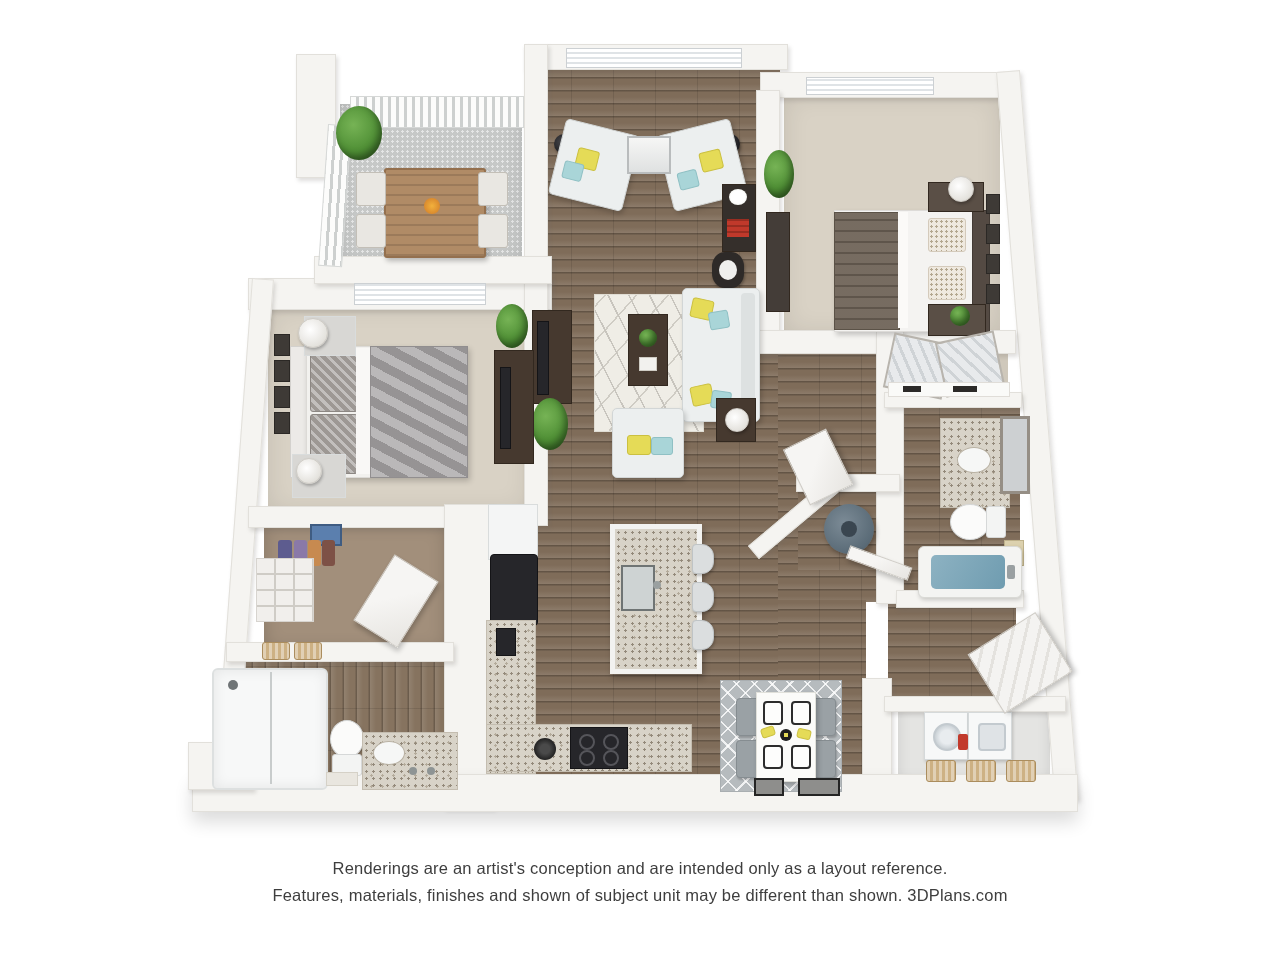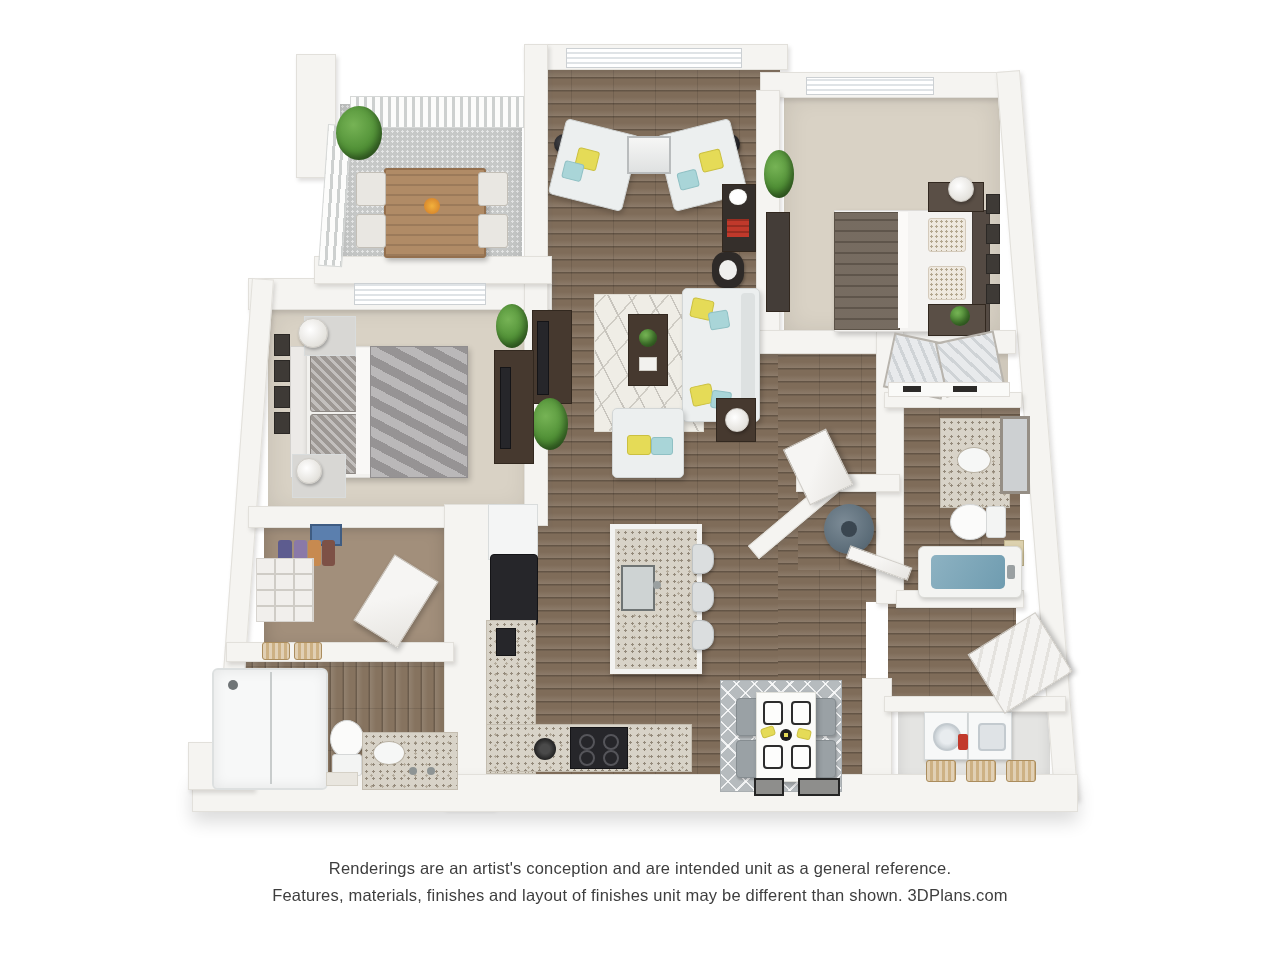--- a/index.html
+++ b/index.html
@@ -304,17 +304,17 @@
   <div class="f appliance" style="left:968px;top:712px;width:42px;height:46px;">
     <span class="f" style="left:9px;top:10px;width:24px;height:24px;border-radius:4px;background:#dfe3e6;border:2px solid #c3cacf;"></span>
   </div>
   <div class="f" style="left:958px;top:734px;width:10px;height:16px;background:#c23a2c;border-radius:2px;"></div>
   <div class="f basket" style="left:926px;top:760px;width:28px;height:20px;"></div>
   <div class="f basket" style="left:966px;top:760px;width:28px;height:20px;"></div>
   <div class="f basket" style="left:1006px;top:760px;width:28px;height:20px;"></div>
   <div class="f door" style="left:980px;top:628px;width:78px;height:68px;transform:rotate(-32deg);background:repeating-linear-gradient(135deg,#f4f3f1 0 10px,#e4e2de 10px 13px);"></div>
 
   <div class="disclaimer">
-    <p>Renderings are an artist's conception and are intended unit as a general reference.</p>
-    <p>Features, materials, finishes and layout of finishes unit may be different than shown. 3DPlans.com</p>
+    <p>Renderings are an artist's conception and are intended only as a layout reference.</p>
+    <p>Features, materials, finishes and shown of subject unit may be different than shown. 3DPlans.com</p>
   </div>
 
 </div>
 
 </body></html>

